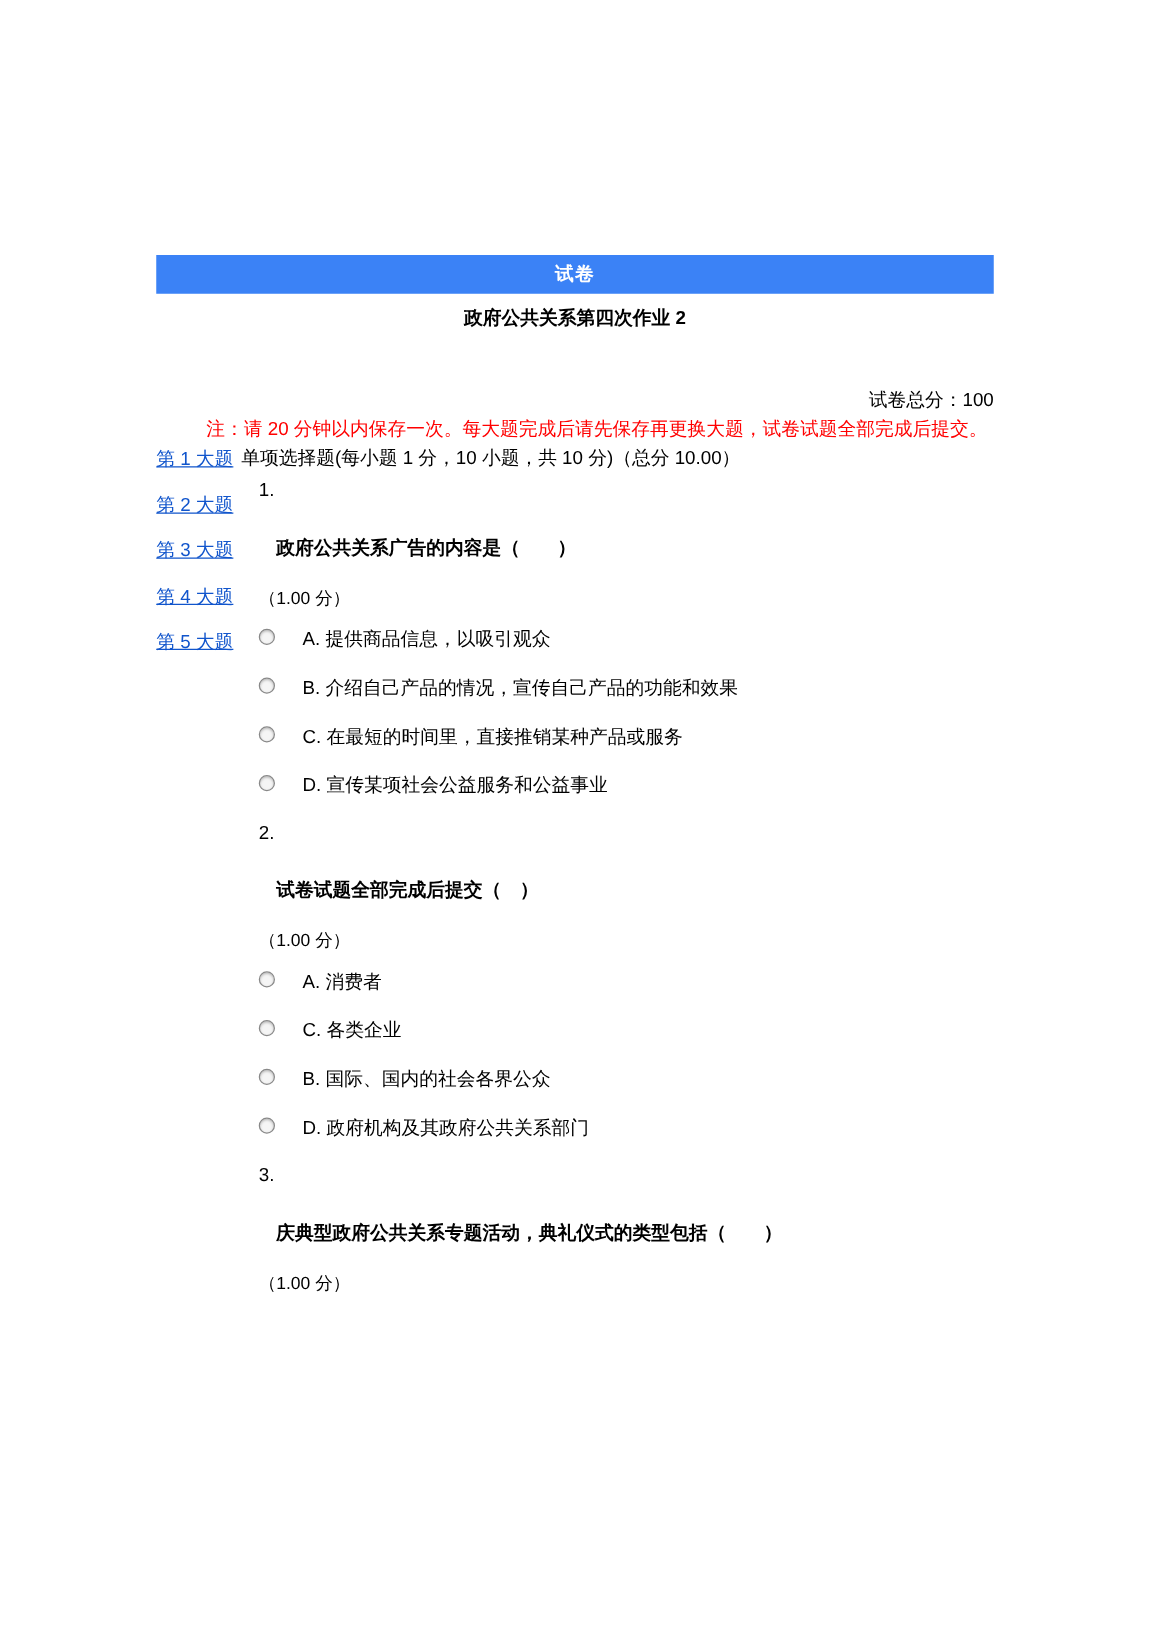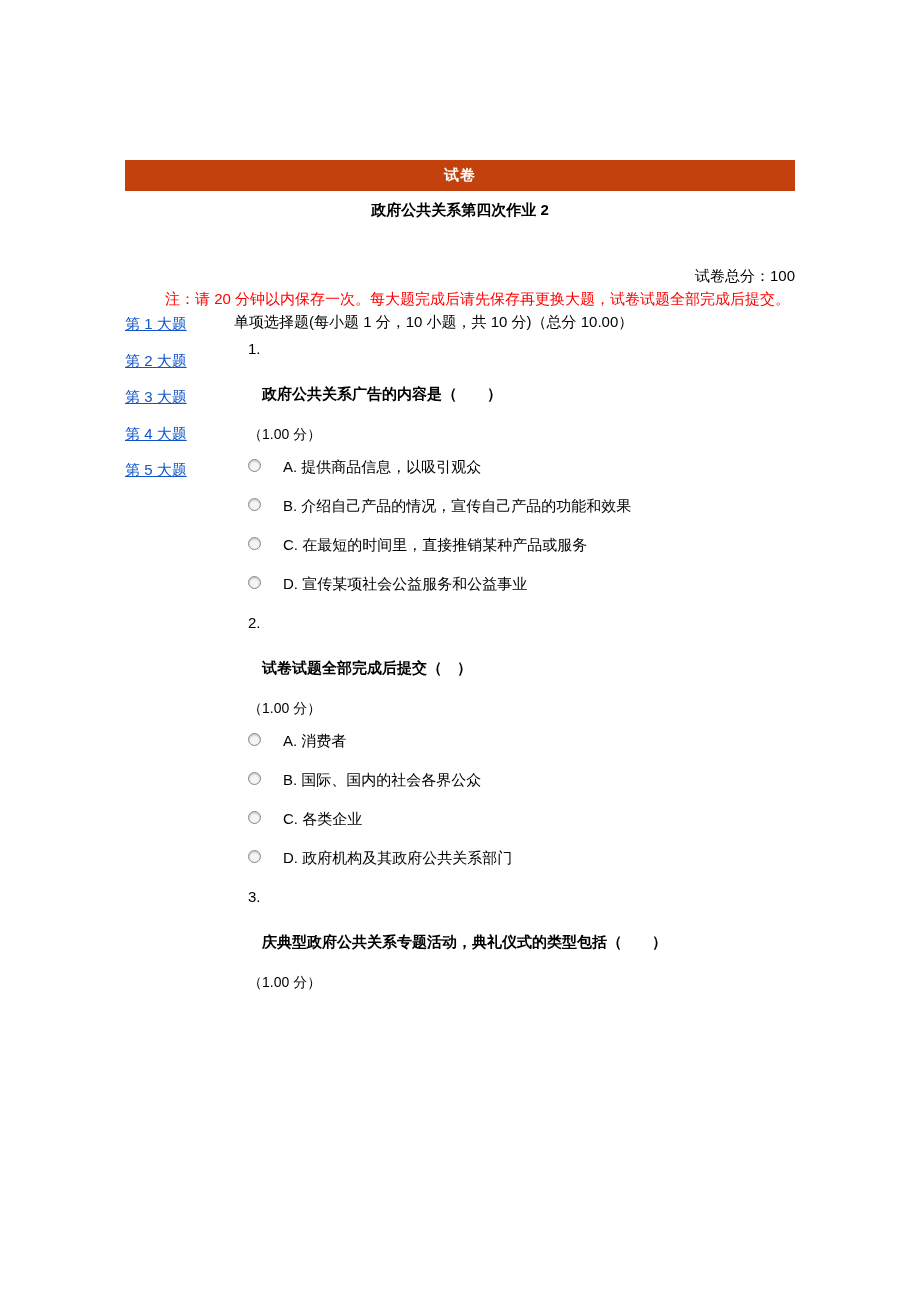--- a/index.html
+++ b/index.html
@@ -7,27 +7,28 @@
       font-family: "Microsoft YaHei", "SimSun", Arial, sans-serif;
       background: #ffffff;
       width: 920px;
       font-size: 15px;
       color: #000;
     }
     .page {
       padding: 160px 125px 80px 125px;
     }
     .header-bar {
-      background: #c2410c;
+      background: #3b82f6;
       color: #ffffff;
       text-align: center;
       padding: 6px 0;
       font-size: 15px;
       font-weight: bold;
       letter-spacing: 1px;
+      margin-top: 44px;
     }
     .title-line {
       text-align: center;
       font-size: 15px;
       padding: 10px 0 4px 0;
       font-weight: bold;
     }
     .total-line {
       text-align: right;
       font-size: 15px;
@@ -36,21 +37,20 @@
     }
     .notice {
       color: #ff0000;
       font-size: 15px;
       padding-left: 40px;
       margin-bottom: 4px;
     }
     .body-flex {
       display: flex;
       align-items: flex-start;
-      gap: 41px;
     }
     .nav {
       width: 66px;
       flex-shrink: 0;
     }
     .nav a {
       display: block;
       color: #1155cc;
       text-decoration: underline;
       font-size: 15px;
@@ -155,25 +155,25 @@
         <div class="qnum">2.</div>
         <div class="qstem">试卷试题全部完成后提交（　）</div>
         <div class="qpoints">（1.00 分）</div>
 
         <div class="option-row">
           <span class="radio"></span>
           <span class="option-text">A.  消费者</span>
         </div>
         <div class="option-row">
           <span class="radio"></span>
-          <span class="option-text">B.  国际、国内的社会各界公众</span>
+          <span class="option-text">C.  各类企业</span>
         </div>
         <div class="option-row">
           <span class="radio"></span>
-          <span class="option-text">C.  各类企业</span>
+          <span class="option-text">B.  国际、国内的社会各界公众</span>
         </div>
         <div class="option-row">
           <span class="radio"></span>
           <span class="option-text">D.  政府机构及其政府公共关系部门</span>
         </div>
       </div>
 
       <div class="question">
         <div class="qnum">3.</div>
         <div class="qstem">庆典型政府公共关系专题活动，典礼仪式的类型包括（　　）</div>

